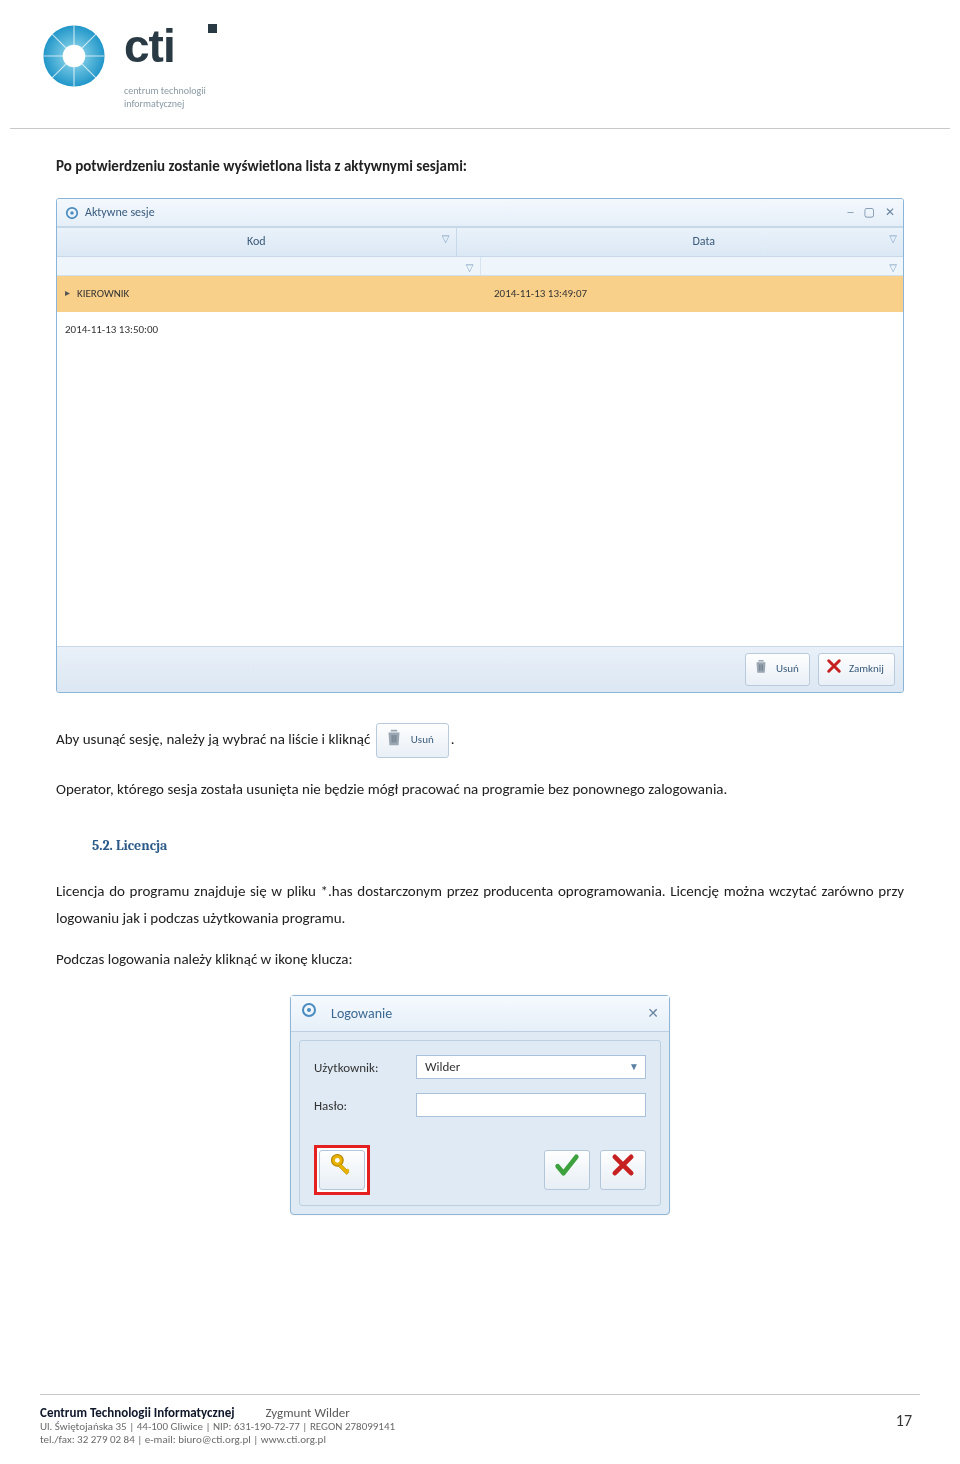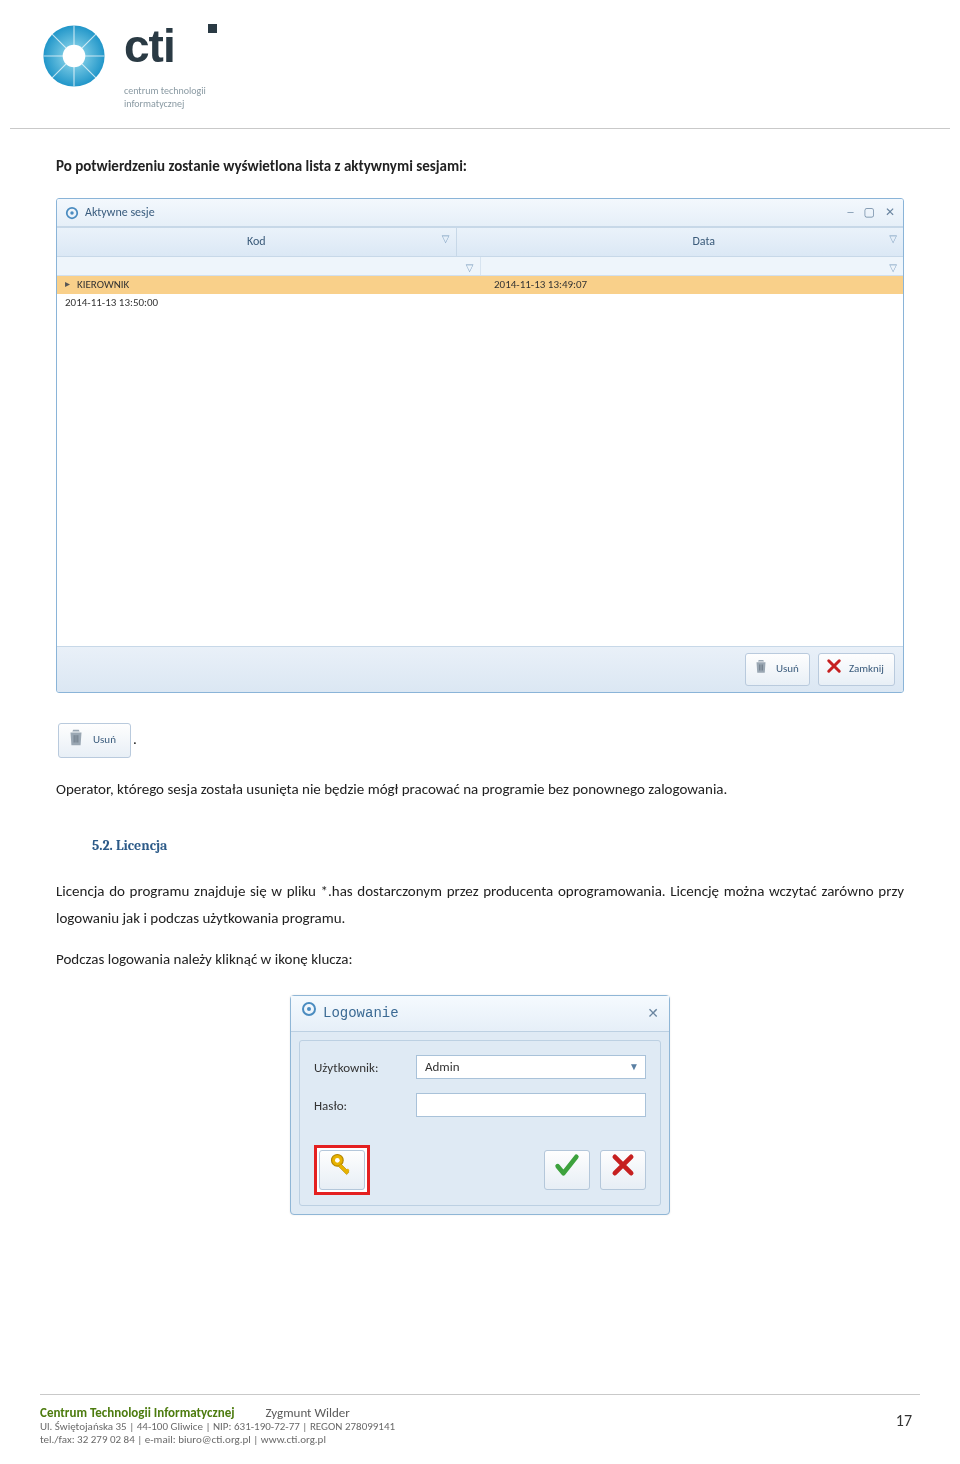--- a/index.html
+++ b/index.html
@@ -79,21 +79,21 @@
   }
   .fr-cell {
     flex: 1; height: 18px; border-right: 1px solid #d7e4f0; position: relative;
   }
   .fr-cell:last-child { border-right: none; }
   .funnel {
     position: absolute; right: 6px; top: 2px;
     font-size: 10px; color: #7fa0c0;
   }
   .grid-body { background: #fff; height: 370px; position: relative; }
-  .grid-row { display: flex; font-size: 11px; height: 18px; align-items: center; }
+  .grid-row { display: flex; font-size: 11px; height: 36px; align-items: center; }
   .gr-cell { flex: 1; padding-left: 8px; color: #333; }
   .row-selected { background: #f9d08a; }
   .row-selected .gr-cell:first-child::before {
     content: "▸"; position: absolute; left: 8px; color: #555; font-size: 10px;
   }
   .row-selected { position: relative; }
   .row-selected .gr-cell:first-child { padding-left: 20px; }
   .win1-footer {
     display: flex; justify-content: flex-end; gap: 8px;
     background: linear-gradient(#e9f0f8, #dbe7f3);
@@ -133,21 +133,21 @@
     border-radius: 4px;
     background: #dfeaf4;
     box-shadow: 0 0 2px rgba(0,0,0,.1);
   }
   .login-title {
     display: flex; align-items: center; justify-content: space-between;
     background: linear-gradient(#f5fafe, #e6eff8);
     padding: 5px 10px; border-bottom: 1px solid #bcd0e2;
     font-size: 14px; color: #3b6a94;
   }
-  .login-title-left { display: flex; align-items: center; gap: 6px; font-family: Liberation Mono, monospace; }
+  .login-title-left { display: flex; align-items: center; gap: 14px; }
   .login-body {
     margin: 8px; padding: 14px 14px 10px 14px;
     border: 1px solid #bcd0e2; border-radius: 3px;
     background: #dfeaf4;
   }
   .form-row { display: flex; align-items: flex-end; margin-bottom: 14px; gap: 12px; }
   .form-label { width: 90px; font-size: 13px; color: #333; }
   .combo {
     flex: 1; display: flex; align-items: center; justify-content: space-between;
     background: #fff; border: 1px solid #a9c2d9; height: 24px;
@@ -173,21 +173,21 @@
   }
   .right-actions { display: flex; gap: 10px; }
 
   
   .page-footer {
     position: absolute; bottom: 0; left: 0; right: 0;
     padding: 0 40px 18px 40px;
   }
   .footer-hr { border: none; border-top: 1px solid #c9c9c9; margin-bottom: 10px; }
   .footer-line1 { font-size: 13px; }
-  .footer-strong { color: #4d7c0f; font-weight: 700; }
+  .footer-strong { color: #0f172a; font-weight: 700; }
   .footer-name { color: #5b5b5b; padding-left: 28px; }
   .footer-line2, .footer-line3 { font-size: 11px; color: #6a6a6a; }
   .page-num {
     position: absolute; right: 48px; bottom: 34px;
     font-size: 16px; color: #333; margin-top: 6px;
   }
 </style>
 </head>
 <body>
 
@@ -290,20 +290,21 @@
           <svg viewBox="0 0 24 24">
               <path d="M5 5l14 14M19 5L5 19" stroke="#c62020" stroke-width="4" stroke-linecap="round"></path>
             </svg>
         </span>
         <span>Zamknij</span>
       </div>
     </div>
   </div>
 
   <p class="para" style="font-weight:400">
+    <span>Aby usunąć sesję, należy ją wybrać na liście i kliknąć </span>
     <span class="inline-btn">
       <span>
         <svg viewBox="0 0 24 24">
             <path fill="#9aa7b3" d="M6 7h12l-1 14H7L6 7zm3-3h6l1 2H8l1-2z"></path>
             <path stroke="#6b7885" stroke-width="1" d="M10 10v8M12 10v8M14 10v8" fill="none"></path>
           </svg>
       </span>
       <span>Usuń</span>
     </span><span>.</span>
   </p>
@@ -326,21 +327,21 @@
               </svg>
           </span>
           <span>Logowanie</span>
         </div>
         <span style="color:#6a85a0">✕</span>
       </div>
       <div class="login-body">
         <div class="form-row">
           <div class="form-label">Użytkownik:</div>
           <div class="combo">
-            <span>Admin</span>
+            <span>Wilder</span>
             <span class="caret">▼</span>
           </div>
         </div>
         <div class="form-row">
           <div class="form-label">Hasło:</div>
           <div class="textbox"></div>
         </div>
         <div class="login-actions">
           <span class="key-box">
             <span class="sq-btn">

